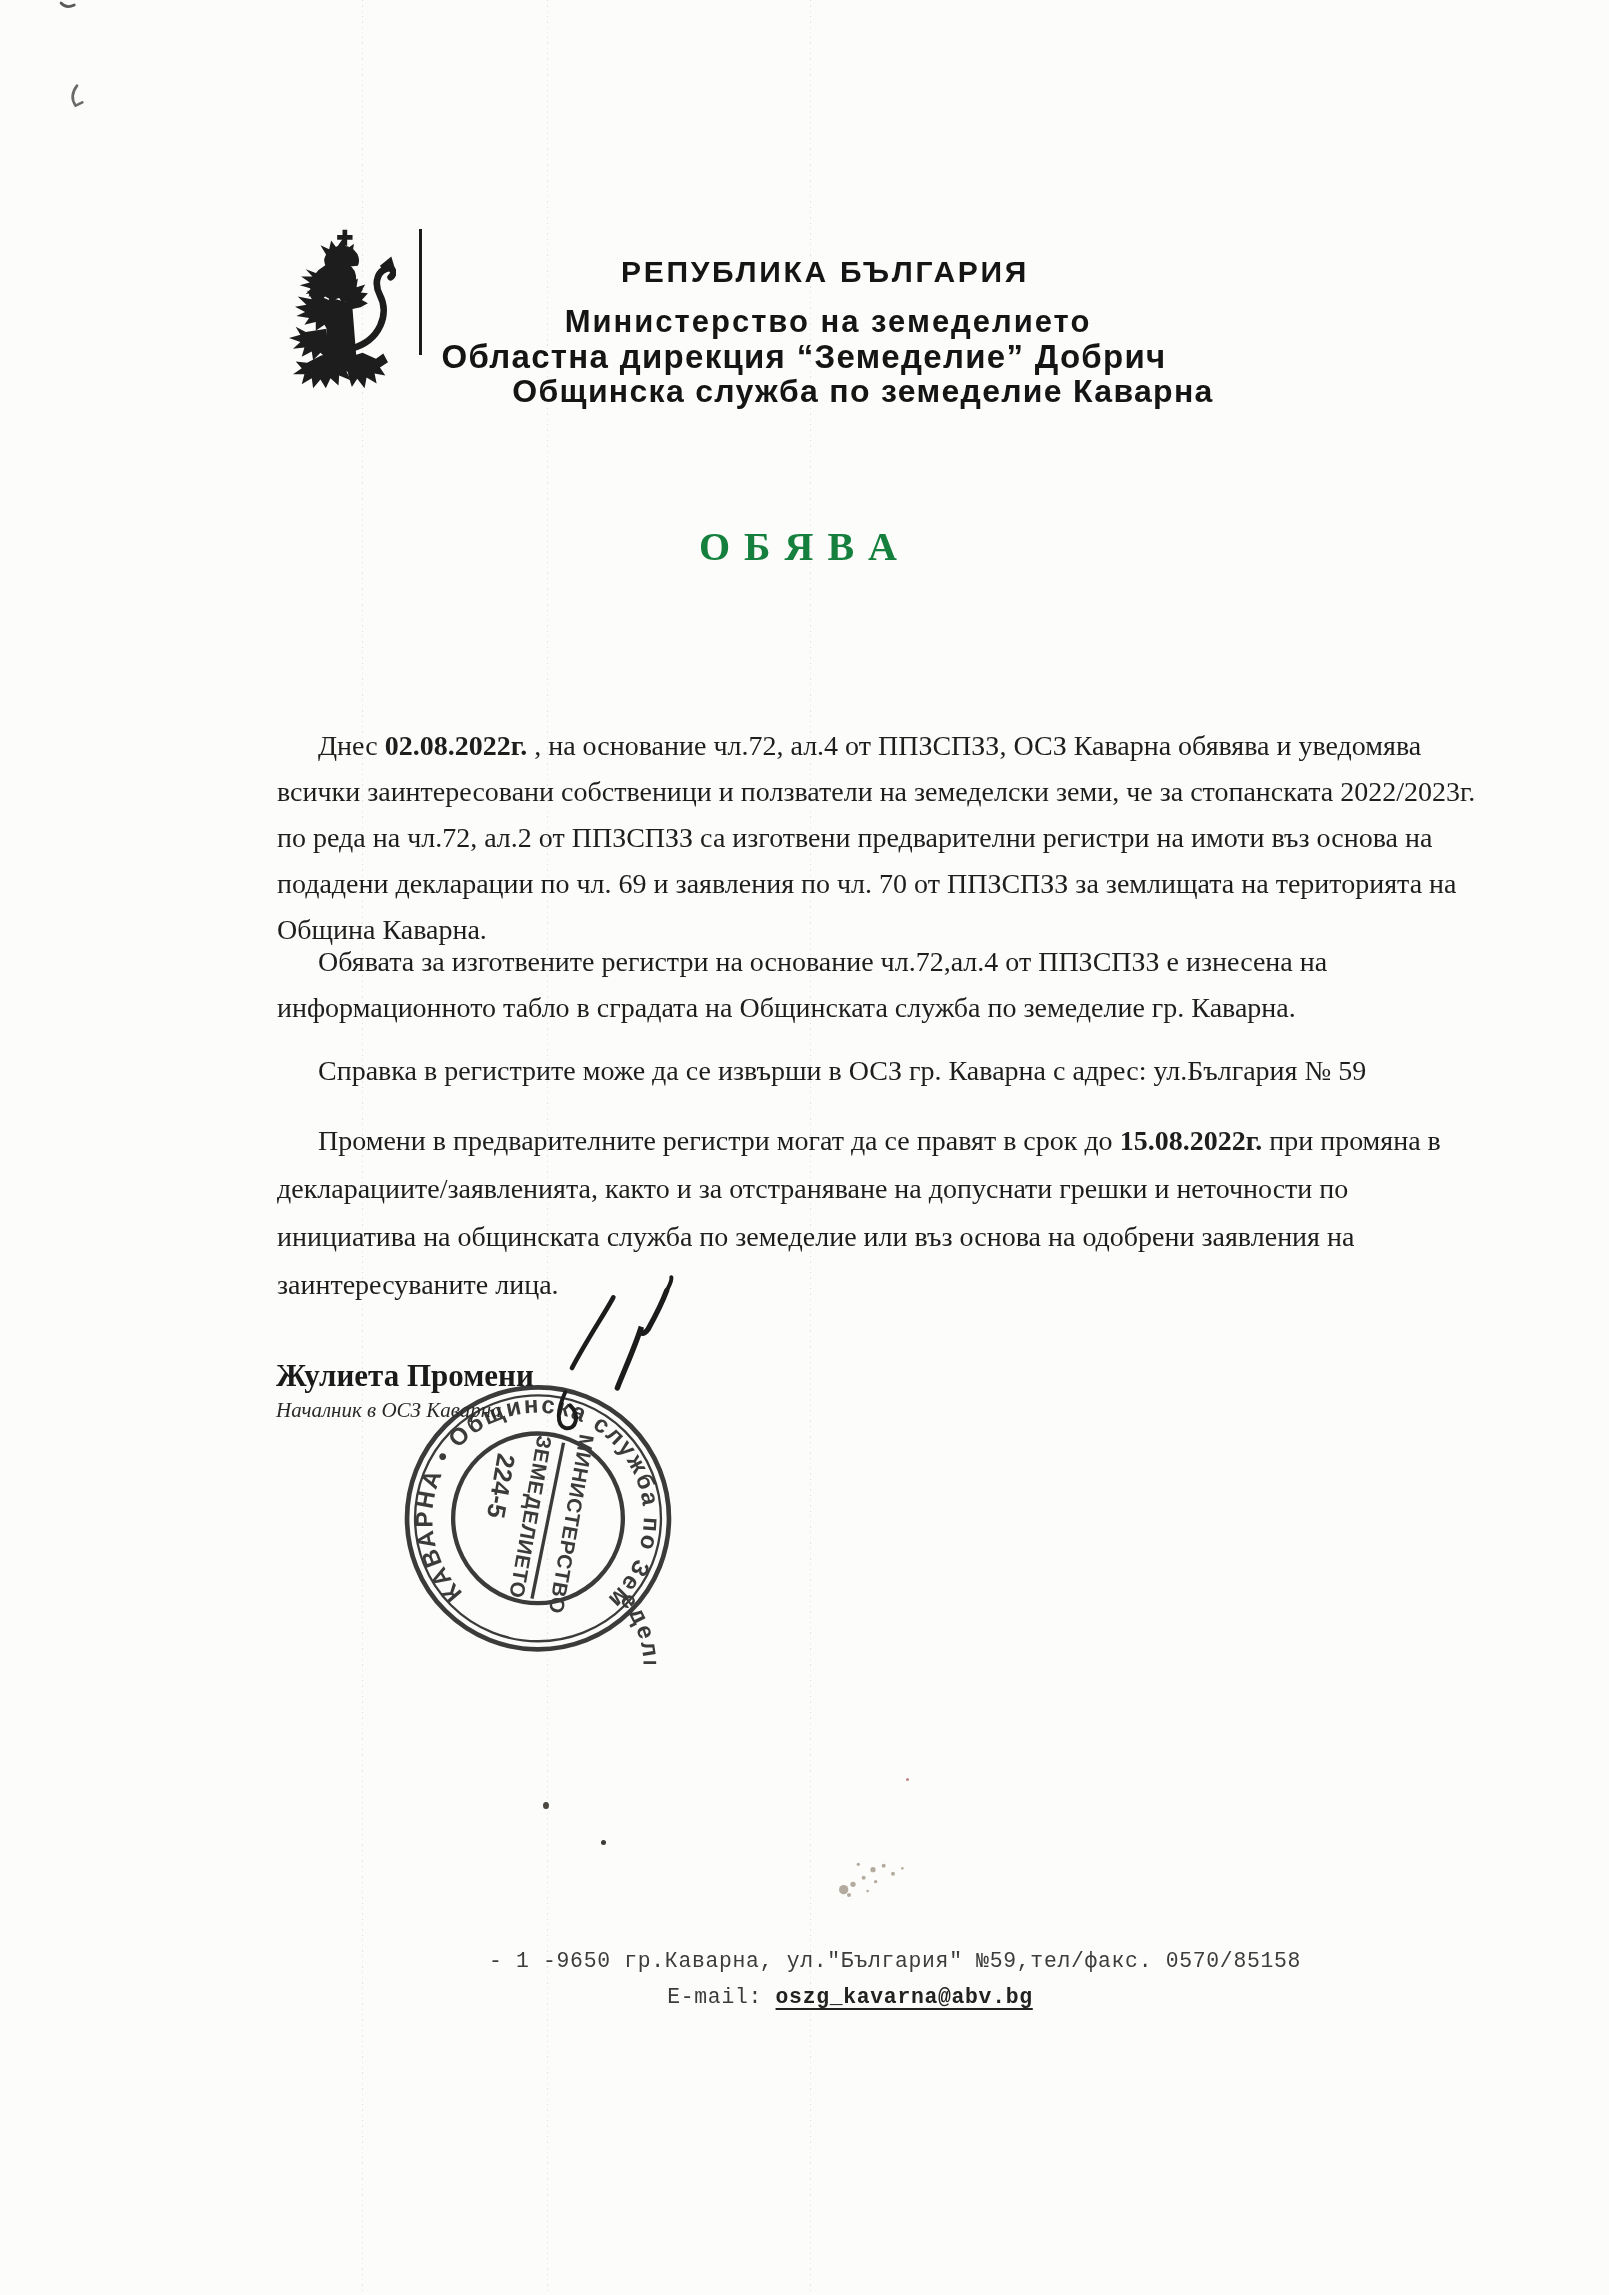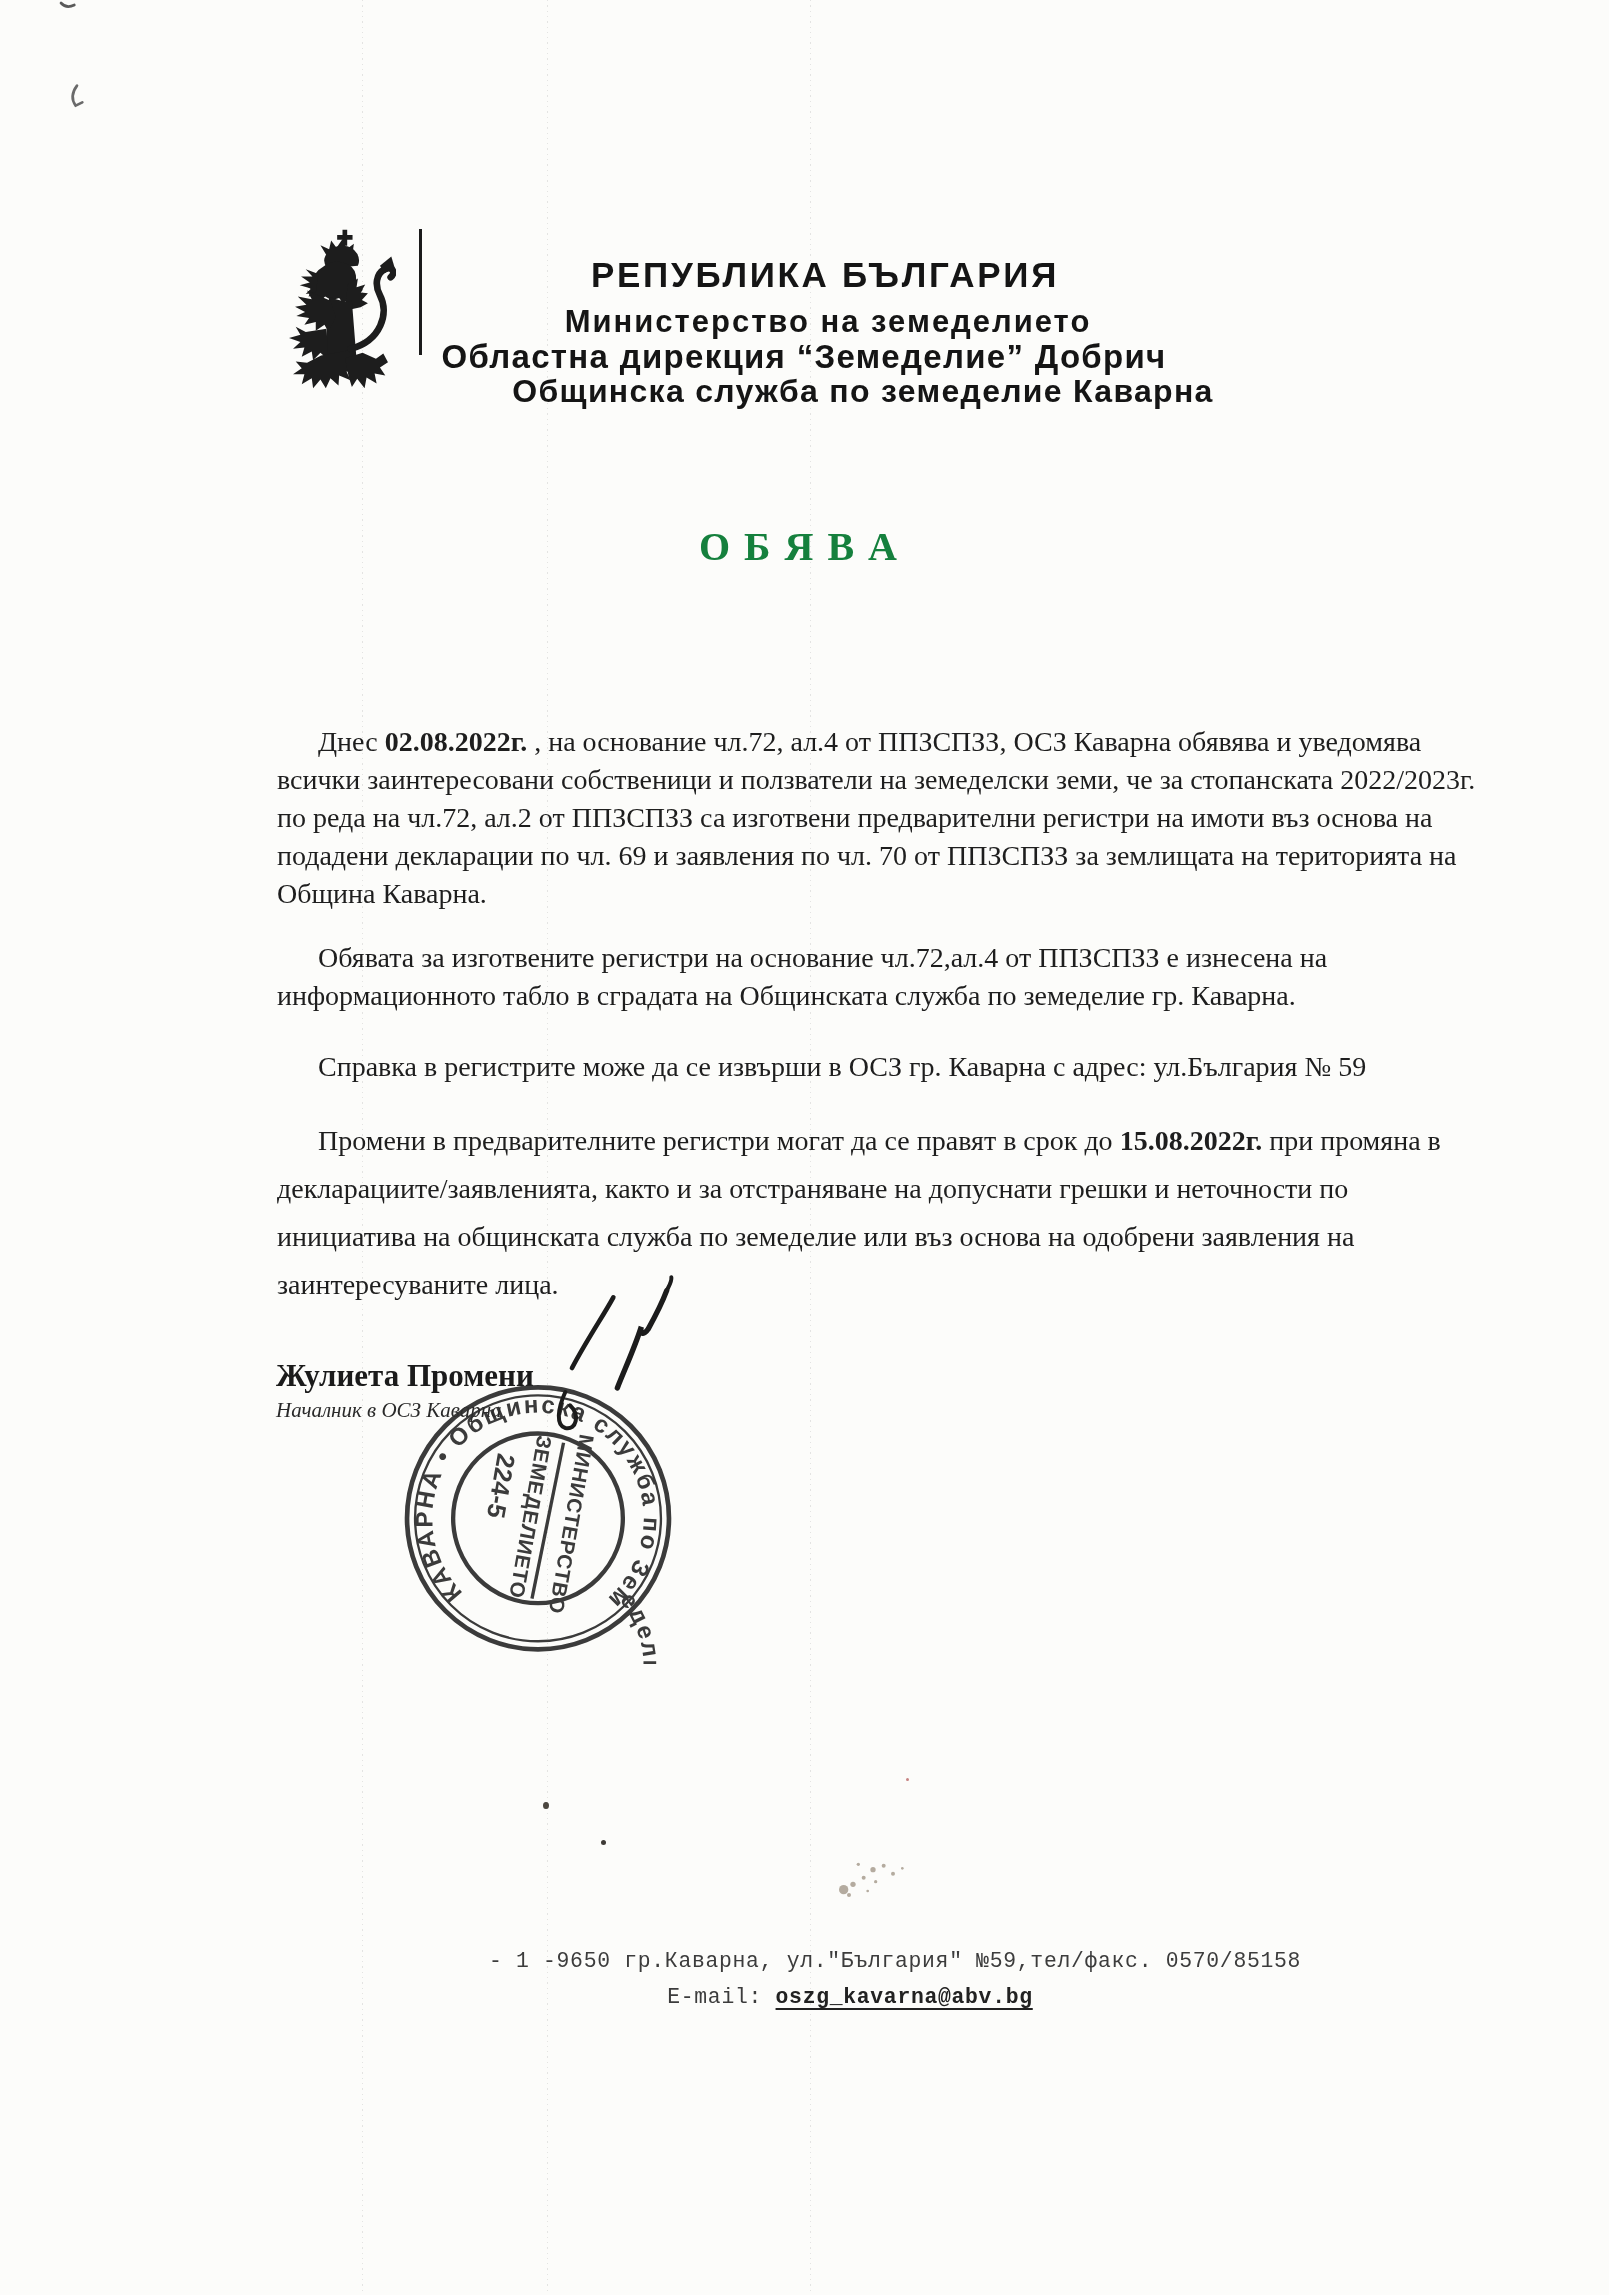--- a/index.html
+++ b/index.html
@@ -15,29 +15,29 @@
   .abs{position:absolute;}
   .cx{transform:translateX(-50%);}
   
   .streak{
     position:absolute;top:0;bottom:0;width:1.3px;
     background-image:repeating-linear-gradient(to bottom, rgba(110,110,110,.38) 0 1.3px, transparent 1.3px 5.3px);
     opacity:.45;
   }
   
   .hline{white-space:nowrap;font-family:"Liberation Sans","DejaVu Sans",sans-serif;font-weight:bold;color:#151515;}
-  .h1{font-size:35px;letter-spacing:2.7px;}
+  .h1{font-size:30px;letter-spacing:2.7px;}
   .h2{font-size:31px;letter-spacing:2px;}
   .h3{font-size:33px;letter-spacing:1.3px;}
   .h4{font-size:32px;letter-spacing:1.3px;}
   .sep{width:3.3px;background:#1b1b1b;}
   
   .title{font-size:40px;font-weight:bold;letter-spacing:2px;color:#15803d;white-space:nowrap;}
   
-  .para{width:1206px;font-size:28px;line-height:38px;text-indent:41px;margin:0;color:#1e1e1e;}
+  .para{width:1206px;font-size:28px;line-height:46px;text-indent:41px;margin:0;color:#1e1e1e;}
   .para.wide{line-height:48px;}
   .para b{font-weight:bold;}
   
   .sig-name{font-size:31px;font-weight:bold;white-space:nowrap;color:#1b1b1b;}
   .sig-role{font-size:21px;font-style:italic;white-space:nowrap;color:#2a2a2a;}
   
   .stamp-svg text{font-family:"Liberation Sans","DejaVu Sans",sans-serif;font-weight:bold;fill:#2d2d2d;}
   
   .foot{font-family:"Liberation Mono","DejaVu Sans Mono",monospace;font-size:21.4px;letter-spacing:0.7px;color:#3c3c3c;white-space:nowrap;}
   .foot .email{font-weight:bold;color:#222;text-decoration:underline;text-underline-offset:4.7px;text-decoration-thickness:2px;}

